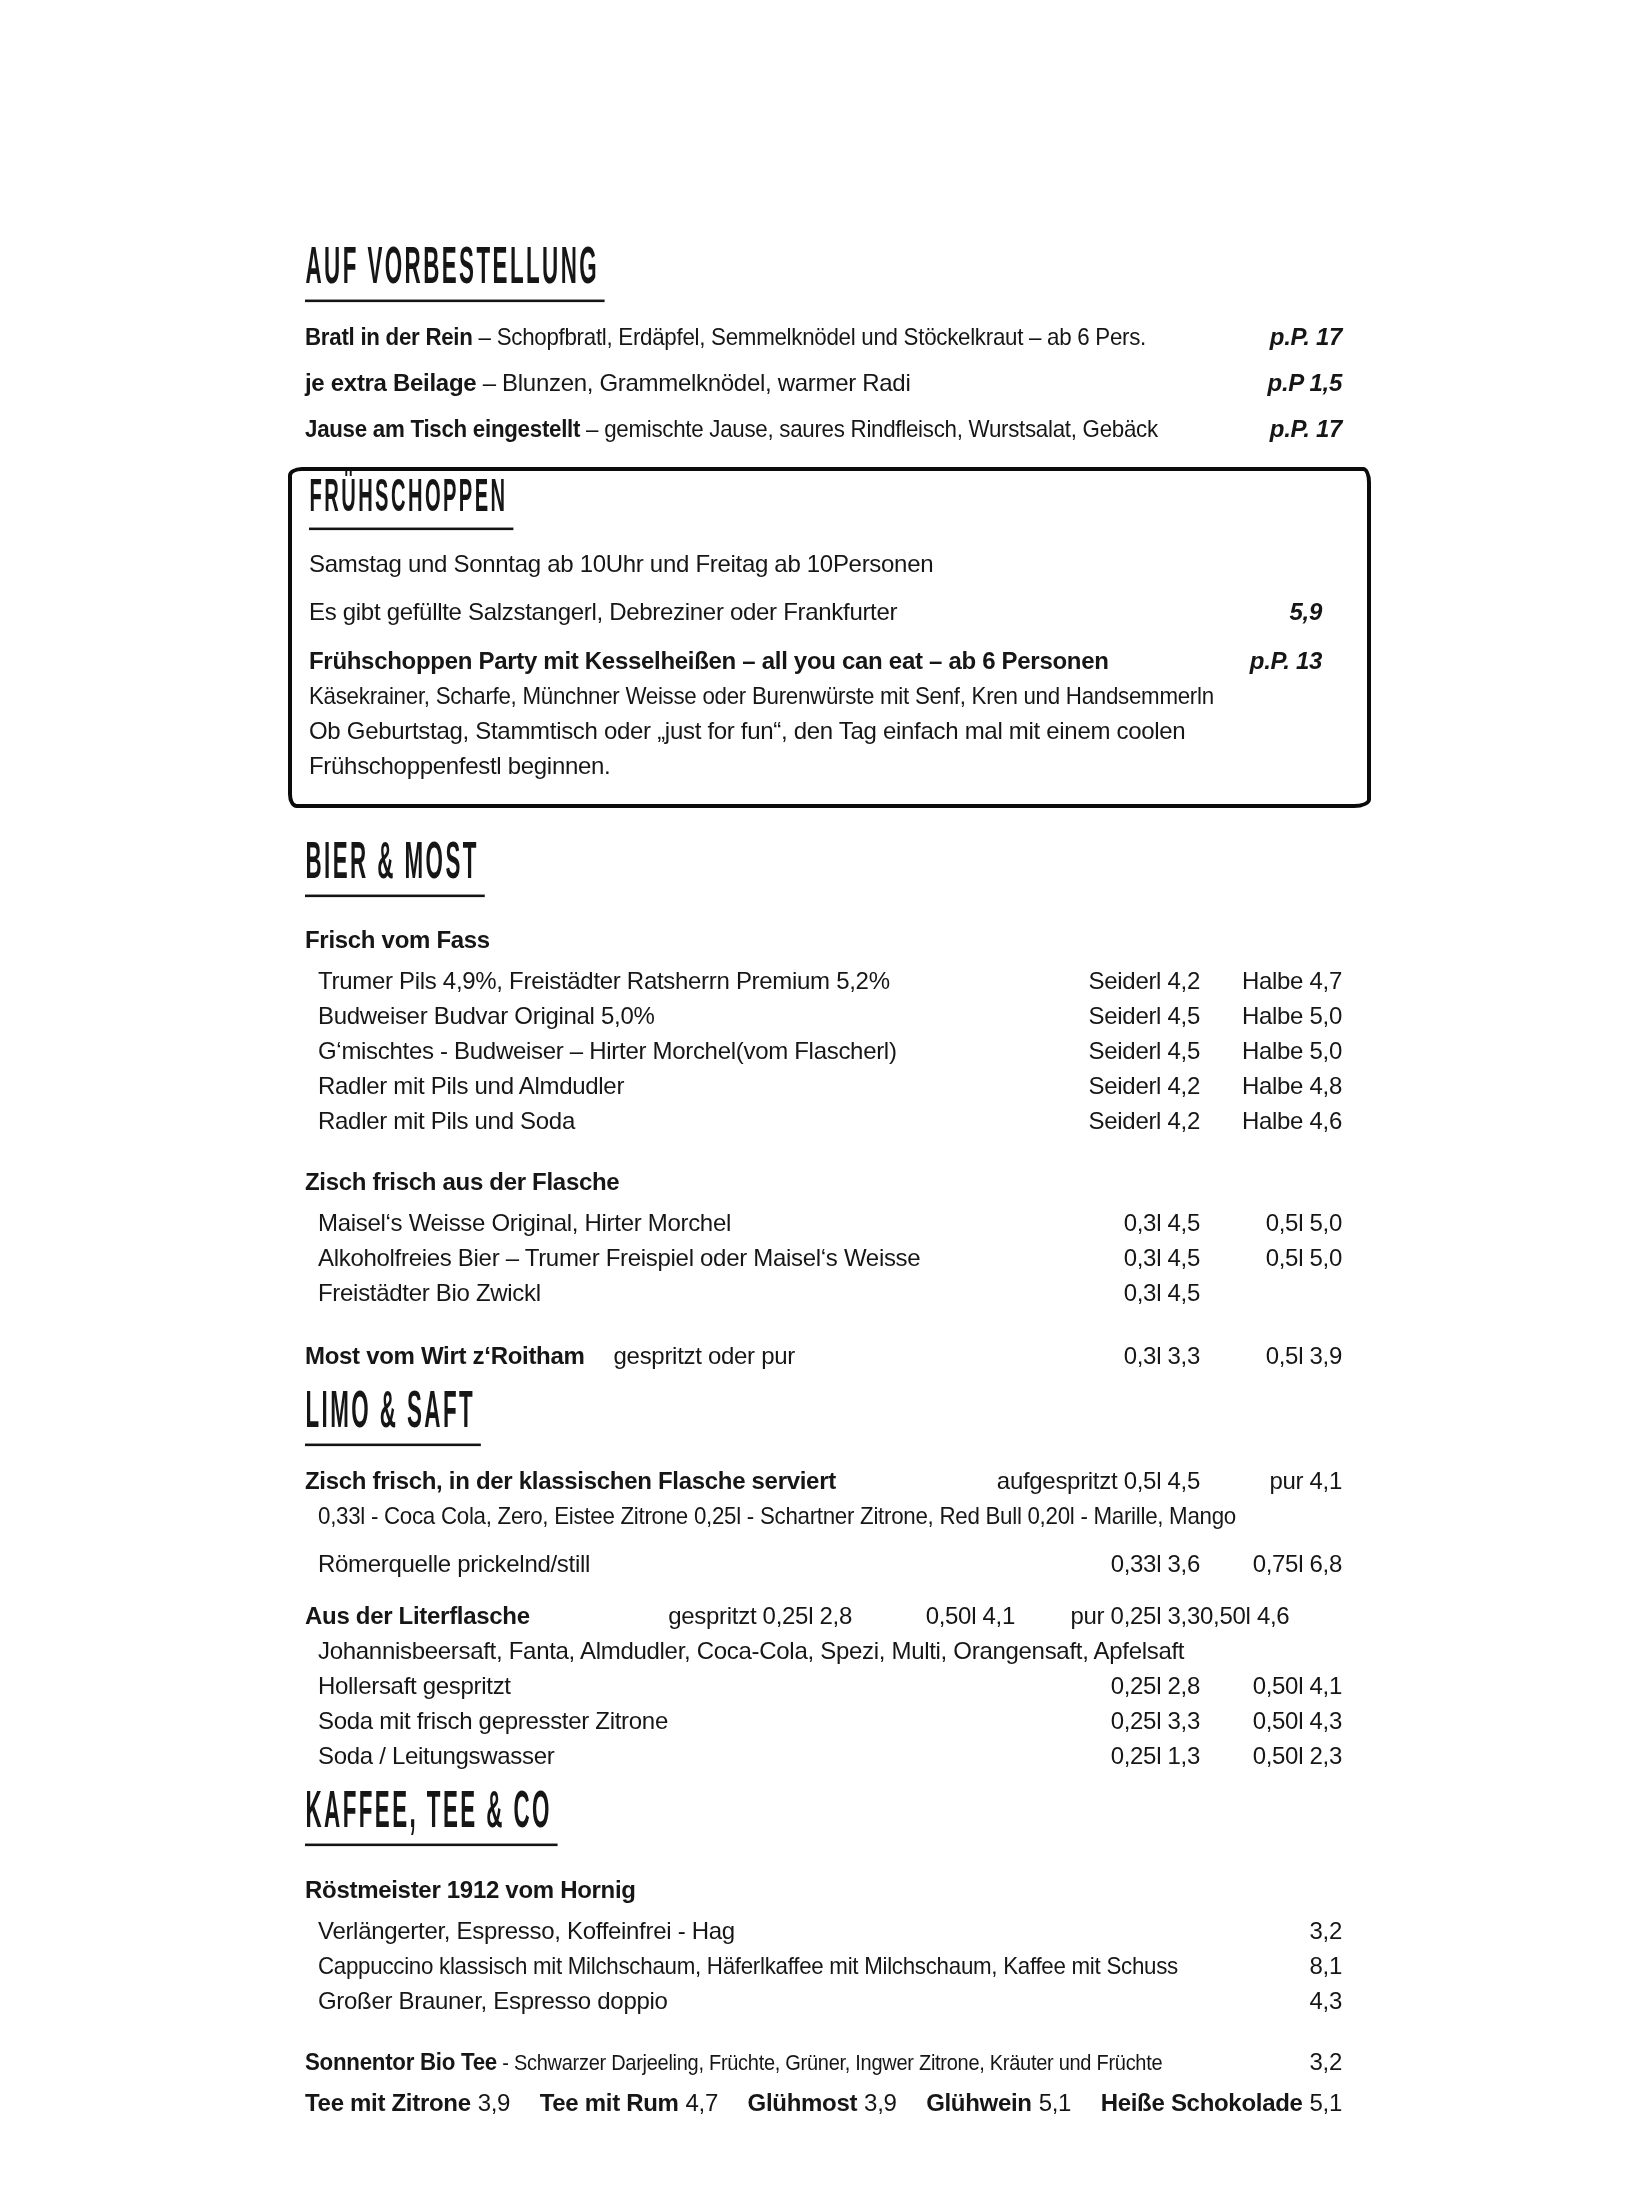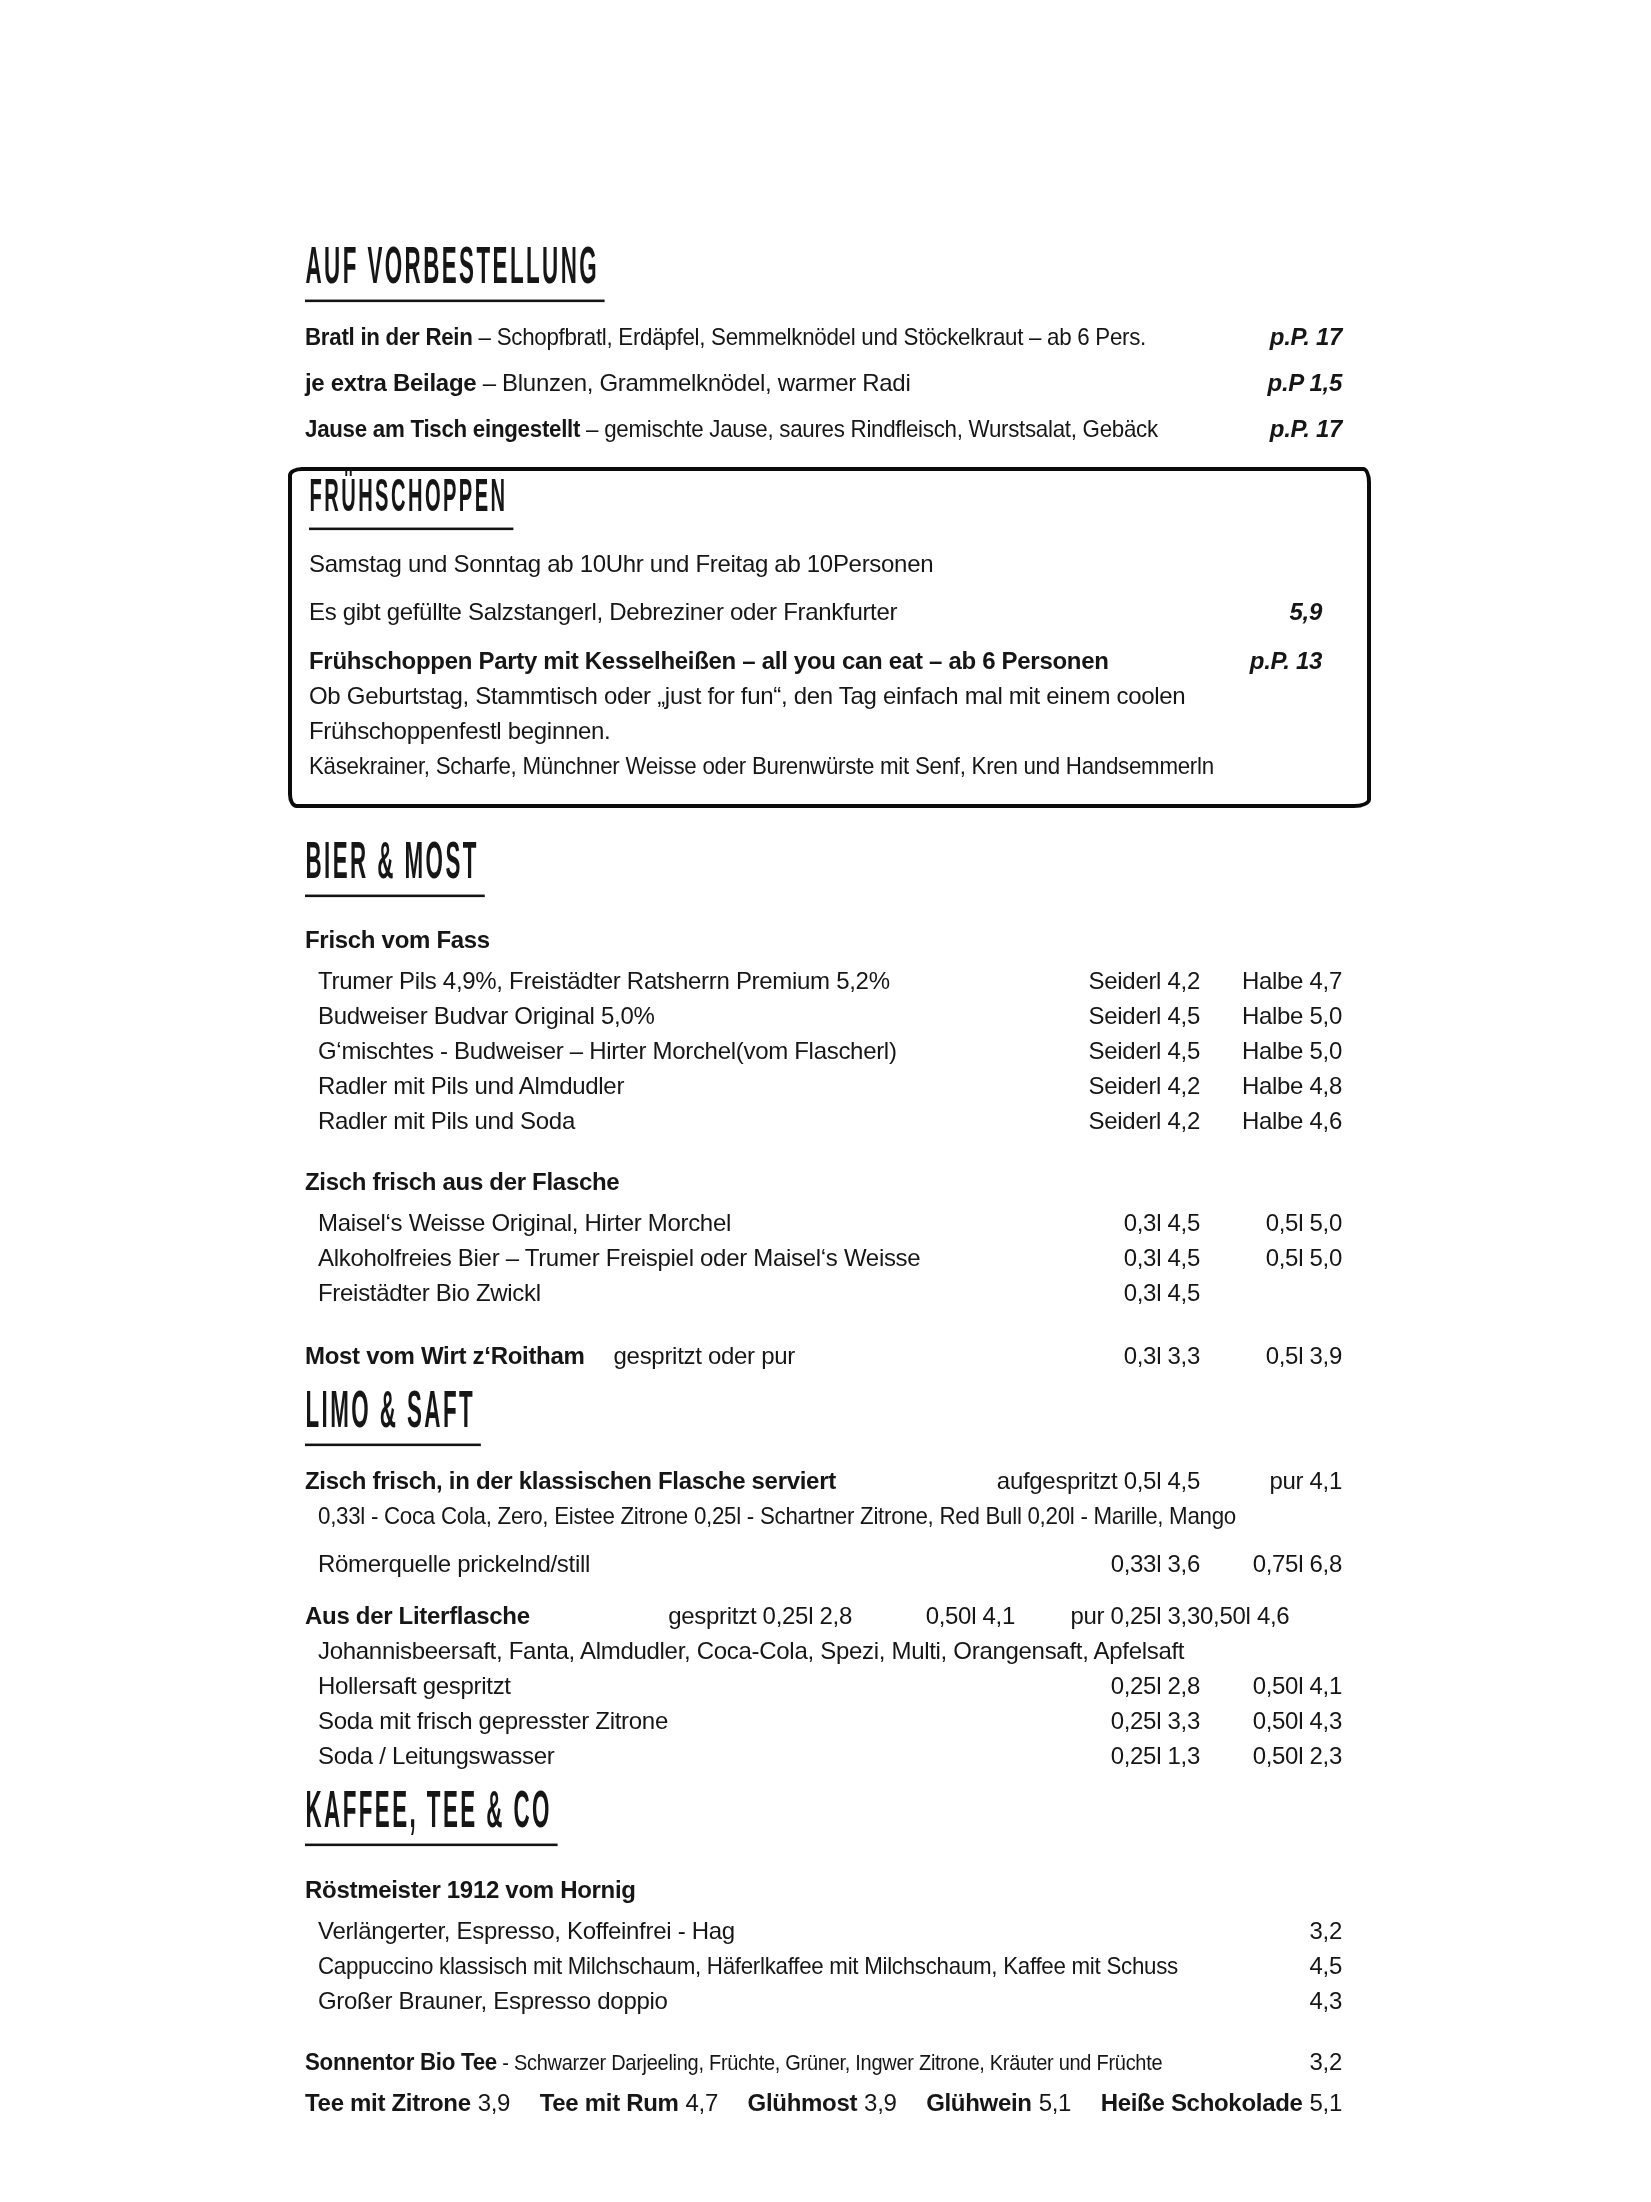--- a/index.html
+++ b/index.html
@@ -90,22 +90,22 @@
       <div><h2 class="sec-title">FRÜHSCHOPPEN</h2></div>
       <div class="fs-line">Samstag und Sonntag ab 10Uhr und Freitag ab 10Personen</div>
       <div class="row fs-line fs-gap">
         <div class="item">Es gibt gefüllte Salzstangerl, Debreziner oder Frankfurter</div>
         <div class="pr">5,9</div>
       </div>
       <div class="row fs-line fs-gap">
         <div class="item b">Frühschoppen Party mit Kesselheißen – all you can eat – ab 6 Personen</div>
         <div class="pr">p.P. 13</div>
       </div>
+      <div><span class="squeeze">Käsekrainer, Scharfe, Münchner Weisse oder Burenwürste mit Senf, Kren und Handsemmerln</span></div>
       <div>Ob Geburtstag, Stammtisch oder „just for fun“, den Tag einfach mal mit einem coolen Frühschoppenfestl beginnen.</div>
-      <div><span class="squeeze">Käsekrainer, Scharfe, Münchner Weisse oder Burenwürste mit Senf, Kren und Handsemmerln</span></div>
     </section>
 
     <section class="sec-bier">
       <div><h2 class="sec-title">BIER &amp; MOST</h2></div>
 
       <div class="grp">Frisch vom Fass</div>
       <div class="row">
         <div class="item ind">Trumer Pils  4,9%, Freistädter Ratsherrn Premium 5,2%</div>
         <div class="pc1">Seiderl 4,2</div>
         <div class="pc2">Halbe 4,7</div>
@@ -200,21 +200,21 @@
     <section>
       <div><h2 class="sec-title">KAFFEE, TEE &amp; CO</h2></div>
 
       <div class="grp">Röstmeister 1912 vom Hornig</div>
       <div class="row">
         <div class="item ind">Verlängerter, Espresso, Koffeinfrei  - Hag</div>
         <div class="prs">3,2</div>
       </div>
       <div class="row">
         <div class="item ind"><span class="squeeze">Cappuccino klassisch mit Milchschaum, Häferlkaffee mit Milchschaum, Kaffee mit Schuss</span></div>
-        <div class="prs">4,5</div>
+        <div class="prs">8,1</div>
       </div>
       <div class="row">
         <div class="item ind">Großer Brauner, Espresso doppio</div>
         <div class="prs">4,3</div>
       </div>
 
       <div class="row" style="margin-top:26px;">
         <div class="item"><span class="squeeze"><span class="b">Sonnentor Bio Tee</span><span class="small"> - Schwarzer Darjeeling, Früchte, Grüner, Ingwer Zitrone, Kräuter und Früchte</span></span></div>
         <div class="prs">3,2</div>
       </div>

